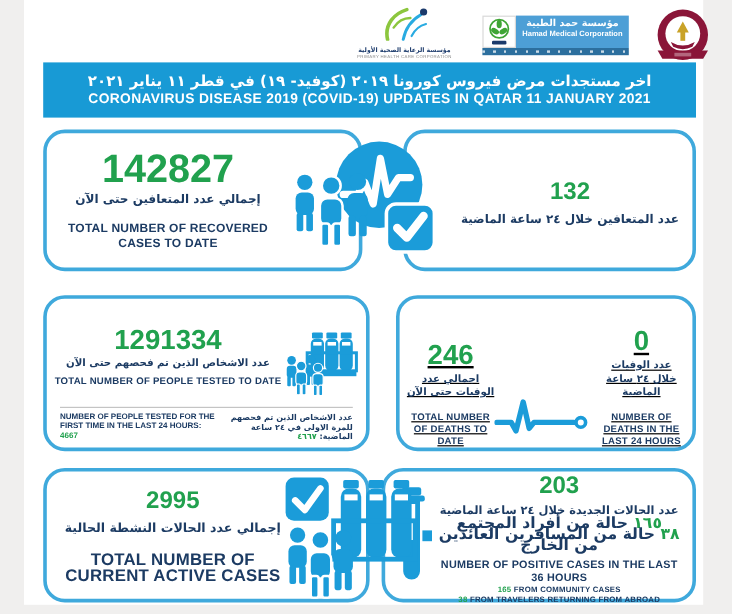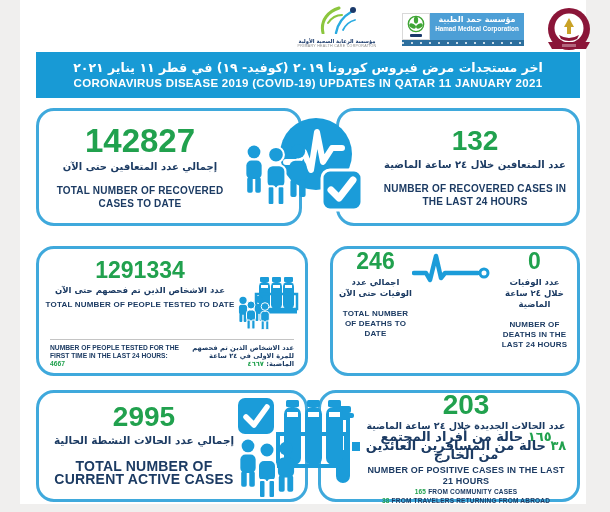--- a/index.html
+++ b/index.html
@@ -24,48 +24,48 @@
   
   .titlebar{position:absolute;left:36px;top:52px;width:544px;height:46px;background:#189ad5;
             display:flex;flex-direction:column;align-items:center;justify-content:center;z-index:2;}
   .titlebar .t-ar{font-family:"DejaVu Sans",sans-serif;font-size:12.5px;font-weight:bold;color:#fff;line-height:16px;}
   .titlebar .t-en{font-size:11.5px;font-weight:bold;color:#fff;letter-spacing:.3px;line-height:15px;}
 
   
   .panel{position:absolute;background:#fff;border:3px solid #3fa9dc;border-radius:18px;box-sizing:border-box;z-index:1;}
   .num{font-weight:bold;color:#21a14e;font-family:"Liberation Sans",sans-serif;}
   .v-xl{font-size:33px;line-height:34px;}
-  .v-lg{font-size:28px;line-height:30px;}
+  .v-lg{font-size:20px;line-height:30px;}
   .v-md{font-size:23px;line-height:24px;}
   .lbl-ar{font-family:"DejaVu Sans",sans-serif;font-weight:bold;color:#1c3b63;}
   .lbl-en{font-weight:bold;color:#1c3b63;letter-spacing:.2px;}
   .center-col{display:flex;flex-direction:column;align-items:center;justify-content:center;text-align:center;height:100%;box-sizing:border-box;}
 
   .p-rec-total{left:36px;top:108px;width:266px;height:118px;}
   .p-rec-total .center-col{padding:4px 66px 4px 8px;}
   .p-rec-24{left:336px;top:108px;width:244px;height:118px;}
   .p-rec-24 .center-col{padding:4px 8px 4px 42px;}
   .icon-float{position:absolute;z-index:5;}
   .ic-rec{left:238px;top:112px;}
   .ic-active{left:232px;top:392px;}
 
   .p-test{left:36px;top:246px;width:272px;height:130px;}
-  .test-grid{display:flex;align-items:flex-start;padding:9px 6px 0;}
+  .test-grid{display:flex;align-items:center;padding:9px 6px 0;}
   .test-col{flex:1;text-align:center;display:flex;flex-direction:column;align-items:center;}
   .test-ic{width:64px;flex:none;margin-top:14px;}
   .p-test .lbl-ar{font-size:8.5px;line-height:11px;margin-top:3px;}
   .p-test .lbl-en{font-size:8px;line-height:10px;margin-top:4px;}
   .footnote{position:absolute;left:11px;right:11px;bottom:5px;border-top:1.5px solid #c4c4c4;
             padding-top:4px;display:flex;justify-content:space-between;align-items:flex-start;}
   .fn-en{width:55%;font-size:6.7px;font-weight:bold;color:#1c3b63;line-height:8px;text-align:left;}
   .fn-ar{width:42%;font-family:"DejaVu Sans",sans-serif;font-size:6.7px;font-weight:bold;color:#1c3b63;line-height:8px;text-align:right;}
   .green{color:#21a14e;margin-top:12px;}
 
   .p-death{left:330px;top:246px;width:250px;height:130px;}
-  .death-grid{display:flex;align-items:flex-start;height:100%;padding:0 6px;box-sizing:border-box;}
+  .death-grid{display:flex;align-items:flex-end;height:100%;padding:0 6px;box-sizing:border-box;text-decoration:underline;}
   .death-col{flex:1;text-align:center;display:flex;flex-direction:column;align-items:center;}
   .death-ic{width:86px;flex:none;}
   .p-death .lbl-ar{font-size:8.5px;line-height:11px;margin-top:4px;}
   .p-death .lbl-en{font-size:8px;line-height:10px;margin-top:10px;}
 
   .p-active{left:36px;top:390px;width:272px;height:112px;}
   .p-active .center-col{padding:0 64px 4px 8px;}
   .p-active .lbl-ar{font-size:10.5px;margin-top:2px;}
   .p-active .lbl-en{font-size:14px;line-height:13px;margin-top:14px;}
 
@@ -170,21 +170,20 @@
             <rect x="1.5" y="4" width="6.5" height="18" rx="2"></rect>
         </g>
       </g>
     </svg>
   </div>
 
   <div class="panel p-rec-24">
     <div class="center-col">
       <div class="num v-lg">132</div>
       <div class="lbl-ar" dir="rtl">عدد المتعافين خلال ٢٤ ساعة الماضية</div>
-      <div class="lbl-en">NUMBER OF RECOVERED CASES IN THE LAST 24 HOURS</div>
     </div>
   </div>
 
   <div class="panel p-test">
     <div class="test-grid">
       <div class="test-col">
         <div class="num v-md">1291334</div>
         <div class="lbl-ar" dir="rtl">عدد الاشخاص الذين تم فحصهم حتى الآن</div>
         <div class="lbl-en">TOTAL NUMBER OF PEOPLE TESTED TO DATE</div>
       </div>
@@ -314,18 +313,18 @@
         <path d="M12,14 h10 v58 a5,5 0 0 1 -10,0 z" fill="#ffffff" stroke="#1b9cd9" stroke-width="4"></path>
         <path d="M12,46 h10 v26 a5,5 0 0 1 -10,0 z" fill="#1b9cd9"></path>
         <rect x="26" y="38" width="8" height="9" fill="#1b9cd9"></rect>
       </svg>
     </div>
     <div class="center-col">
       <div class="num v-lg">203</div>
       <div class="lbl-ar" dir="rtl">عدد الحالات الجديدة خلال ٢٤ ساعة الماضية</div>
       <div class="sub-ar" dir="rtl"><span class="green">١٦٥</span> <span>حالة من أفراد المجتمع</span></div>
       <div class="sub-ar" dir="rtl"><span class="green">٣٨</span> <span>حالة من المسافرين العائدين من الخارج</span></div>
-      <div class="lbl-en">NUMBER OF POSITIVE CASES IN THE LAST 21 HOURS</div>
+      <div class="lbl-en">NUMBER OF POSITIVE CASES IN THE LAST 36 HOURS</div>
       <div class="sub-en"><span class="green">165</span> <span>FROM COMMUNITY CASES</span></div>
       <div class="sub-en"><span class="green">38</span> <span>FROM TRAVELERS RETURNING FROM ABROAD</span></div>
     </div>
   </div>
 </div>
 
 </body></html>

